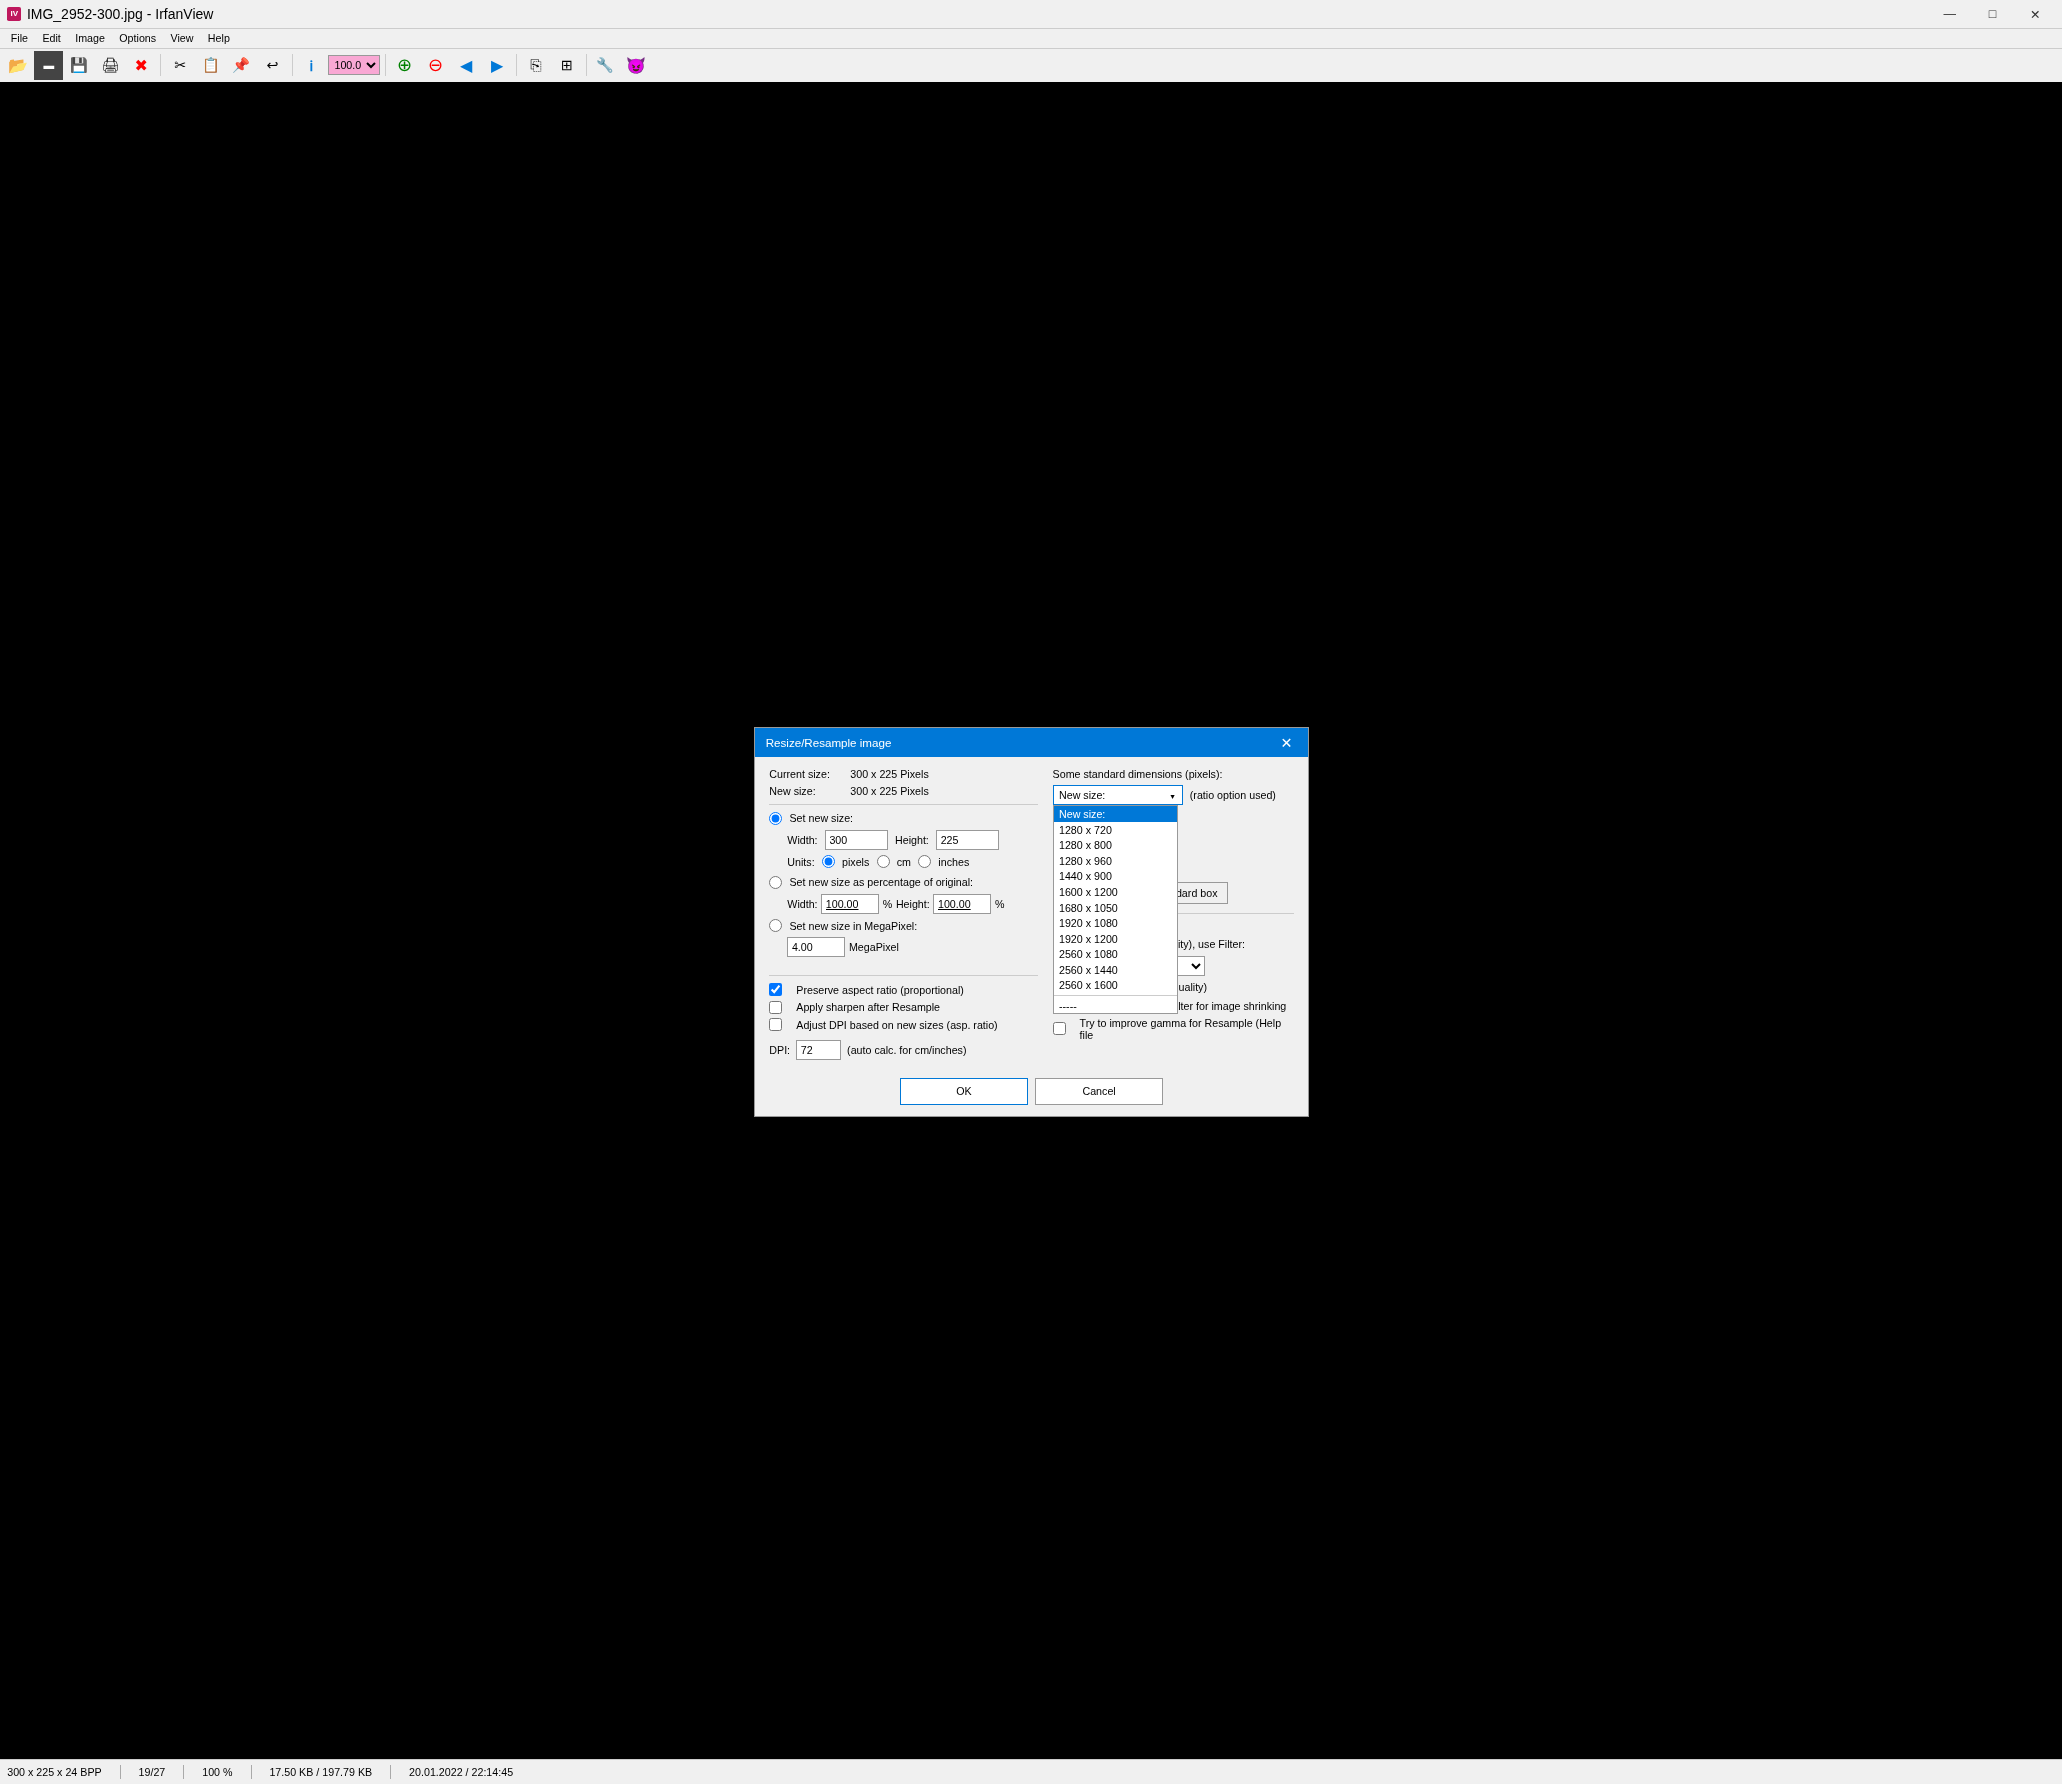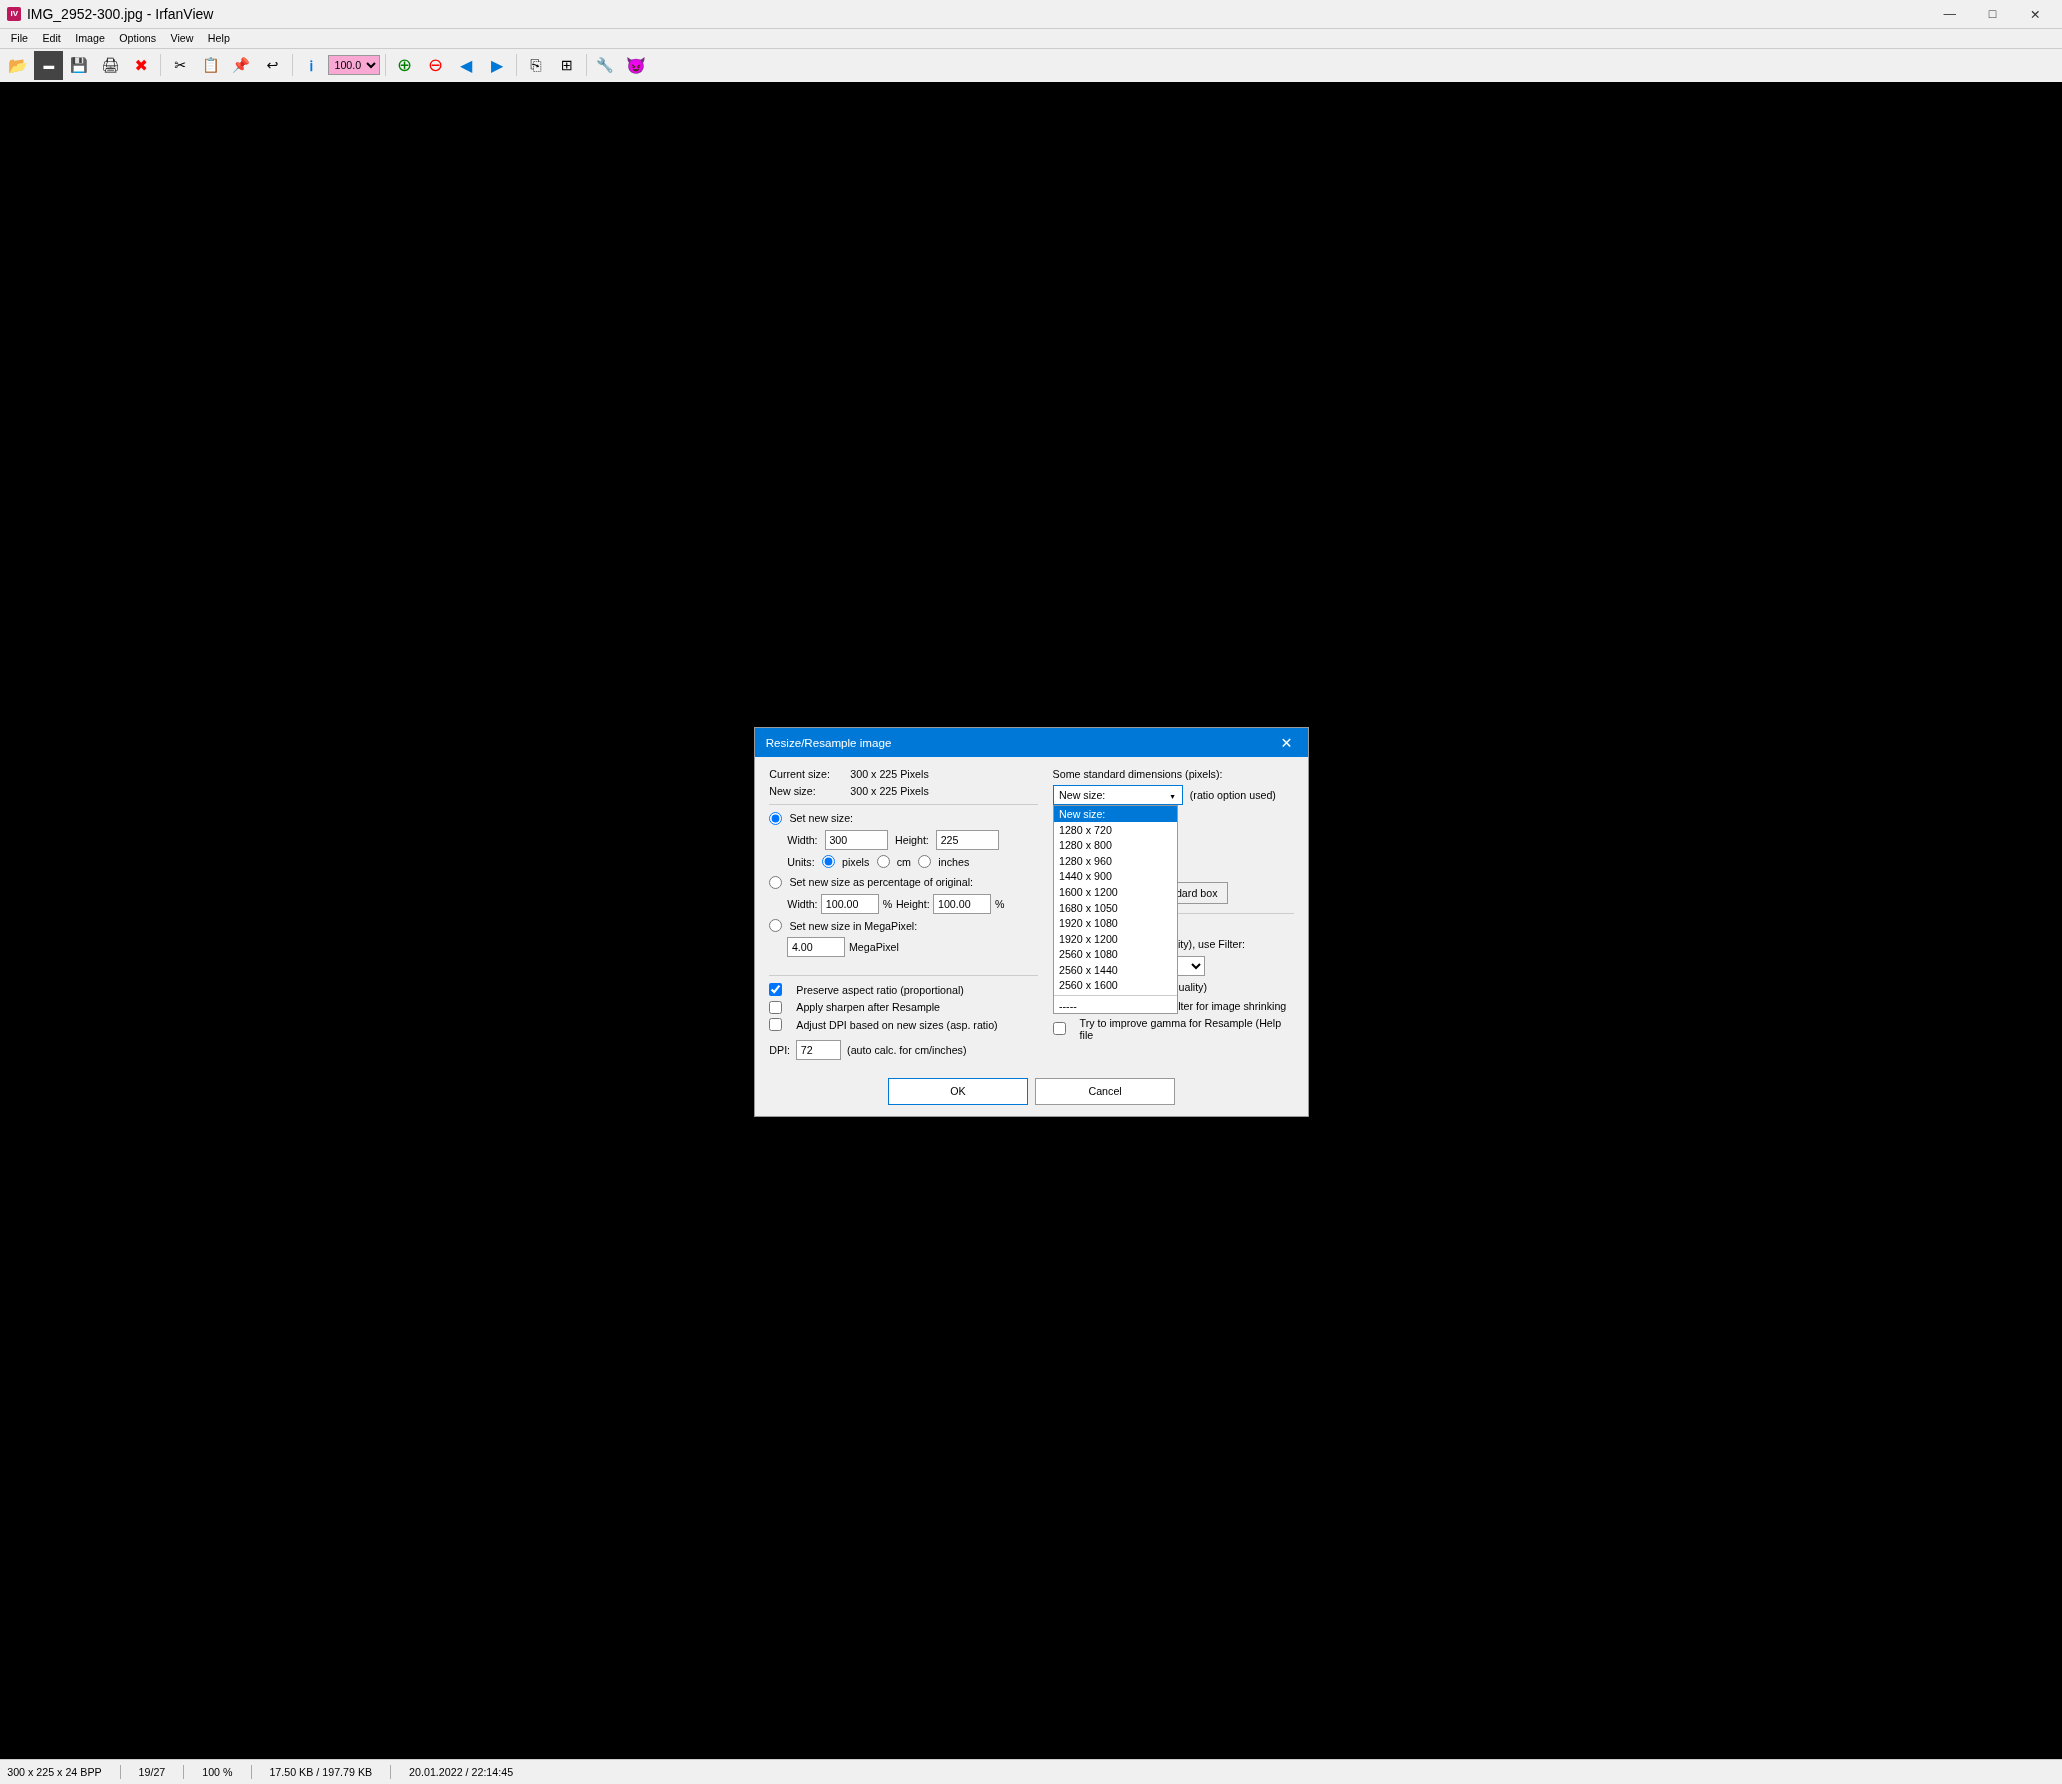--- a/index.html
+++ b/index.html
@@ -218,20 +218,21 @@
       margin-left: 18px;
       margin-bottom: 5.4px;
       font-size: 10.7px;
     }
     .pct-input {
       width: 58px; height: 19.7px;
       border: 0.9px solid #999;
       padding: 0 3.6px;
       font-size: 10.7px;
       background: #fff;
+      text-decoration: underline;
     }
 
     .mp-row {
       display: flex;
       align-items: center;
       gap: 3.6px;
       margin-left: 18px;
       margin-bottom: 18px;
       font-size: 10.7px;
     }
@@ -365,21 +366,21 @@
       width: 134px;
     }
 
     .dialog-footer {
       padding: 7.2px 14.3px 10.7px;
       display: flex;
       justify-content: center;
       gap: 7.2px;
     }
     .footer-btn {
-      width: 140px;
+      width: 128px;
       height: 27px;
       font-size: 10.7px;
       border: 1.8px solid #0078d7;
       background: #fff;
       cursor: pointer;
       color: #000;
     }
     .footer-btn.cancel {
       border-color: #999;
     }

